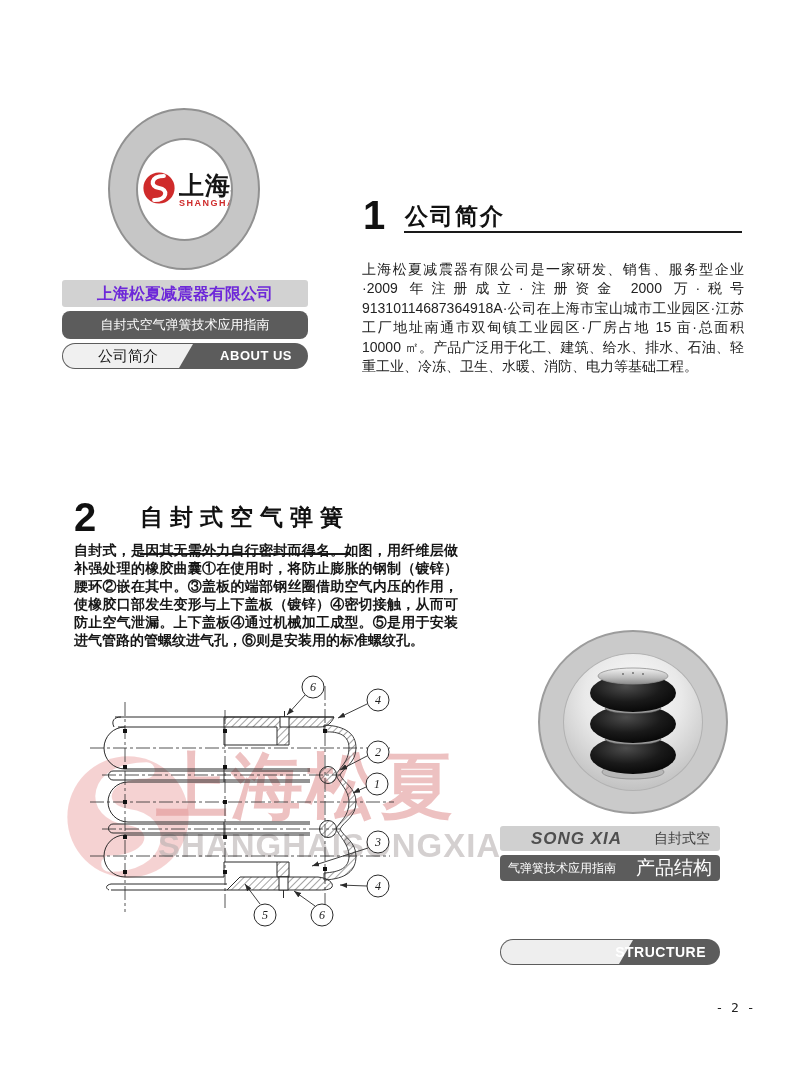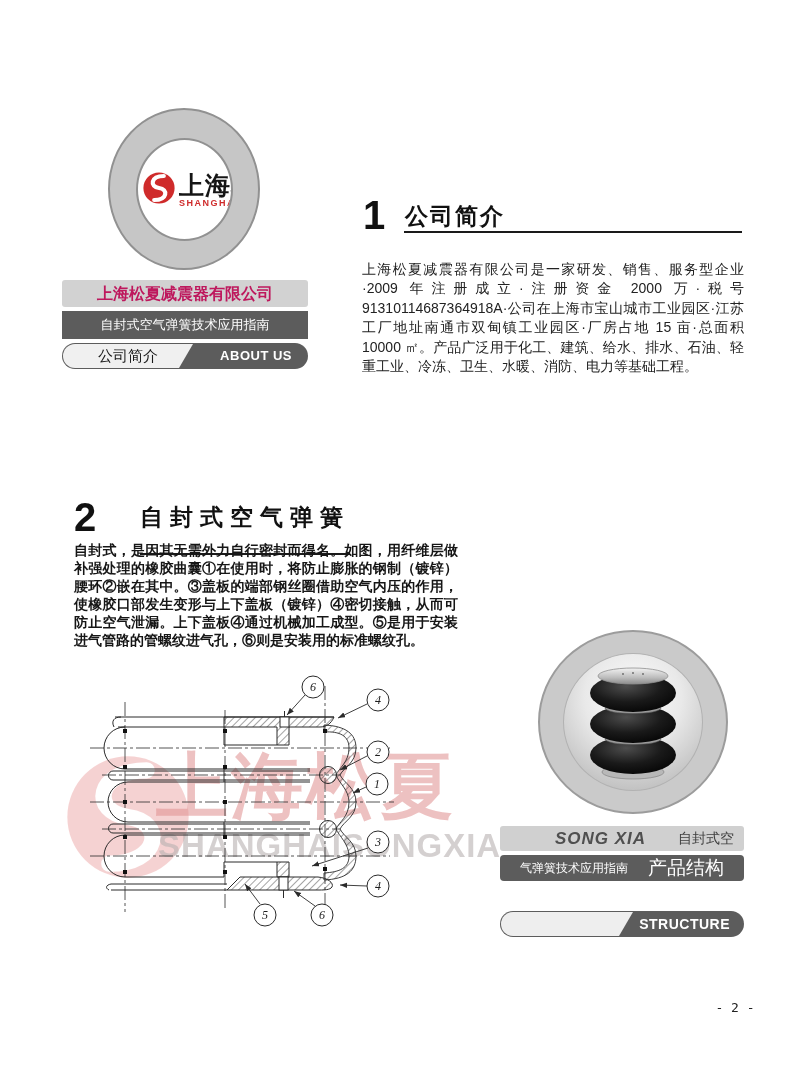--- a/index.html
+++ b/index.html
@@ -12,23 +12,23 @@
   .logo-inner { position:absolute; left:26px; top:28px; width:97px; height:103px;
     background:#fff; border:2px solid #919191; border-radius:50%; overflow:hidden;
     display:flex; align-items:center; }
   .logo-content { display:flex; align-items:center; padding-left:3px; white-space:nowrap; }
   .logo-txt { display:flex; flex-direction:column; margin-left:2px; }
   .logo-cn { font-size:25px; font-weight:bold; color:#151515; letter-spacing:1px; line-height:26px; }
   .logo-en { font-size:9px; font-weight:bold; color:#cf2b2b; letter-spacing:1.5px; }
 
   
   .bar { position:absolute; left:62px; width:246px; }
-  .bar-light { background:#d2d2d2; border-radius:3px; color:#be185d; font-weight:bold;
+  .bar-light { background:#d2d2d2; border-radius:3px; color:#6d28d9; font-weight:bold;
     font-size:16px; text-align:center; }
-  .bar-dark { background:#5c5c5c; border-radius:0; color:#fff; font-size:13px; text-align:center; }
+  .bar-dark { background:#5c5c5c; border-radius:8px; color:#fff; font-size:13px; text-align:center; }
   .tab-pill { background:#5c5c5c; border-radius:13px; position:relative; }
   .tab-light { position:absolute; left:1px; top:1px; height:24px; width:130px;
     background:#f0f0f0; border-radius:12px 0 0 12px;
     clip-path:polygon(0 0,100% 0,calc(100% - 14px) 100%,0 100%);
     text-align:center; line-height:24px; font-size:15px; color:#1a1a1a; }
   .tab-en { position:absolute; right:16px; top:0; line-height:26px; color:#fff;
     font-weight:bold; font-size:13px; letter-spacing:0.5px; }
 
   
   .sec-num { position:absolute; font-size:40px; font-weight:bold; color:#111; line-height:40px; }
@@ -48,30 +48,30 @@
   .wm-s { position:absolute; left:0; top:12px; opacity:0.5; }
 
   
   .prod-ring { position:absolute; left:538px; top:630px; width:190px; height:184px;
     background:#cacaca; border:2px solid #9c9c9c; border-radius:50%; }
   .prod-inner { position:absolute; left:23px; top:21px; width:140px; height:138px; border-radius:50%;
     background:radial-gradient(circle at 50% 32%, #fdfdfd 0%, #e9e9e9 42%, #aeaeae 100%);
     border:1px solid #b2b2b2; display:flex; align-items:center; justify-content:center; overflow:hidden; }
 
   
-  .pbar { position:absolute; left:500px; width:244px; }
+  .pbar { position:absolute; left:500px; width:220px; }
   .pbarA { background:#d0d0d0; border-radius:3px; display:flex; align-items:center;
     justify-content:flex-end; padding-right:10px; gap:8px; }
   .pbarA .brand { font-style:italic; font-weight:bold; font-size:17px; color:#4f4f4f; letter-spacing:1px; }
   .pbarA .suffix { font-size:14px; color:#404040;margin-left:24px; }
   .pbarB { background:#5c5c5c; border-radius:4px; display:flex; align-items:center;
     justify-content:center; gap:20px; color:#fff; }
   .pbarB .small { font-size:12px; }
   .pbarB .big { font-size:19px; }
-  .pbarC { background:#5c5c5c; border-radius:13px; position:relative; }
+  .pbarC { background:#5c5c5c; border-radius:13px; position:relative;margin-top:28px; }
   .pbarC .tab-light2 { position:absolute; left:1px; top:1px; height:24px; width:132px;
     background:#eeeeee; border-radius:12px 0 0 12px;
     clip-path:polygon(0 0,100% 0,calc(100% - 14px) 100%,0 100%); }
   .pbarC .tab-en2 { position:absolute; right:14px; top:0; line-height:26px; color:#fff;
     font-weight:bold; font-size:14px; letter-spacing:0.5px; }
 
   .page-num { position:absolute; left:700px; top:1000px; width:70px; text-align:center;
     font-family:"DejaVu Sans Mono", monospace; font-size:13px; color:#222; }
 
   .drawing-svg { position:absolute; left:88px; top:672px; }

